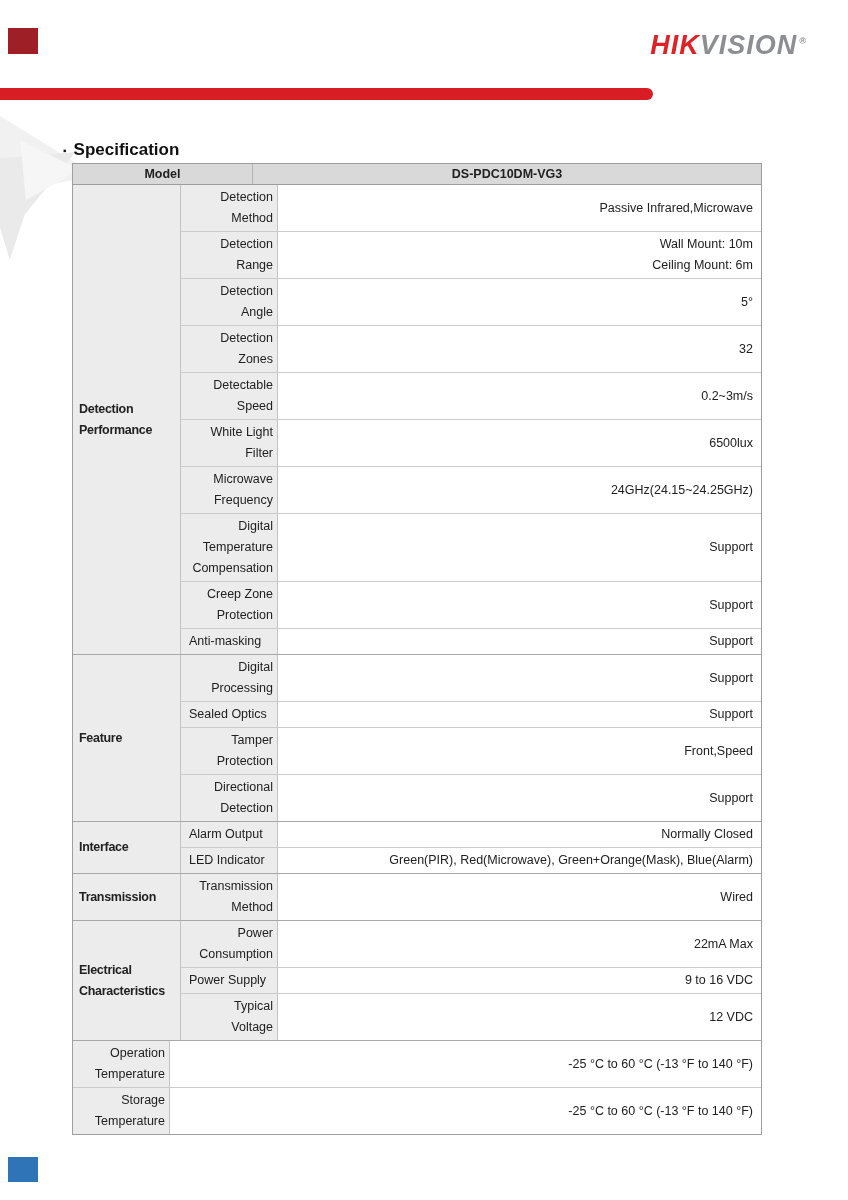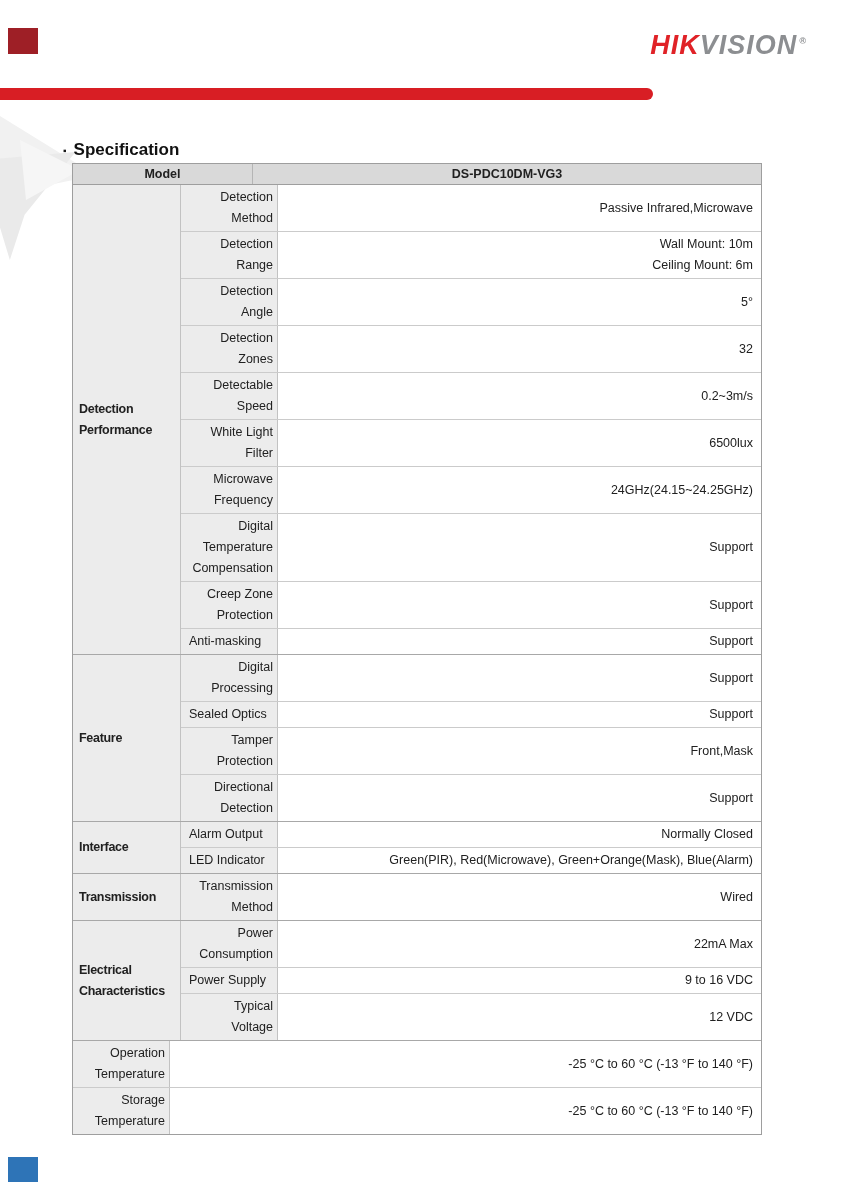--- a/index.html
+++ b/index.html
@@ -171,21 +171,21 @@
   <div class="row">
     <div class="sub">Sealed Optics</div>
     <div class="val">
                 <div>Support</div>
               </div>
   </div>
 
   <div class="row">
     <div class="sub">Tamper Protection</div>
     <div class="val">
-                <div>Front,Mask</div>
+                <div>Front,Speed</div>
               </div>
   </div>
 
   <div class="row">
     <div class="sub">Directional Detection</div>
     <div class="val">
                 <div>Support</div>
               </div>
   </div>
 </div>

